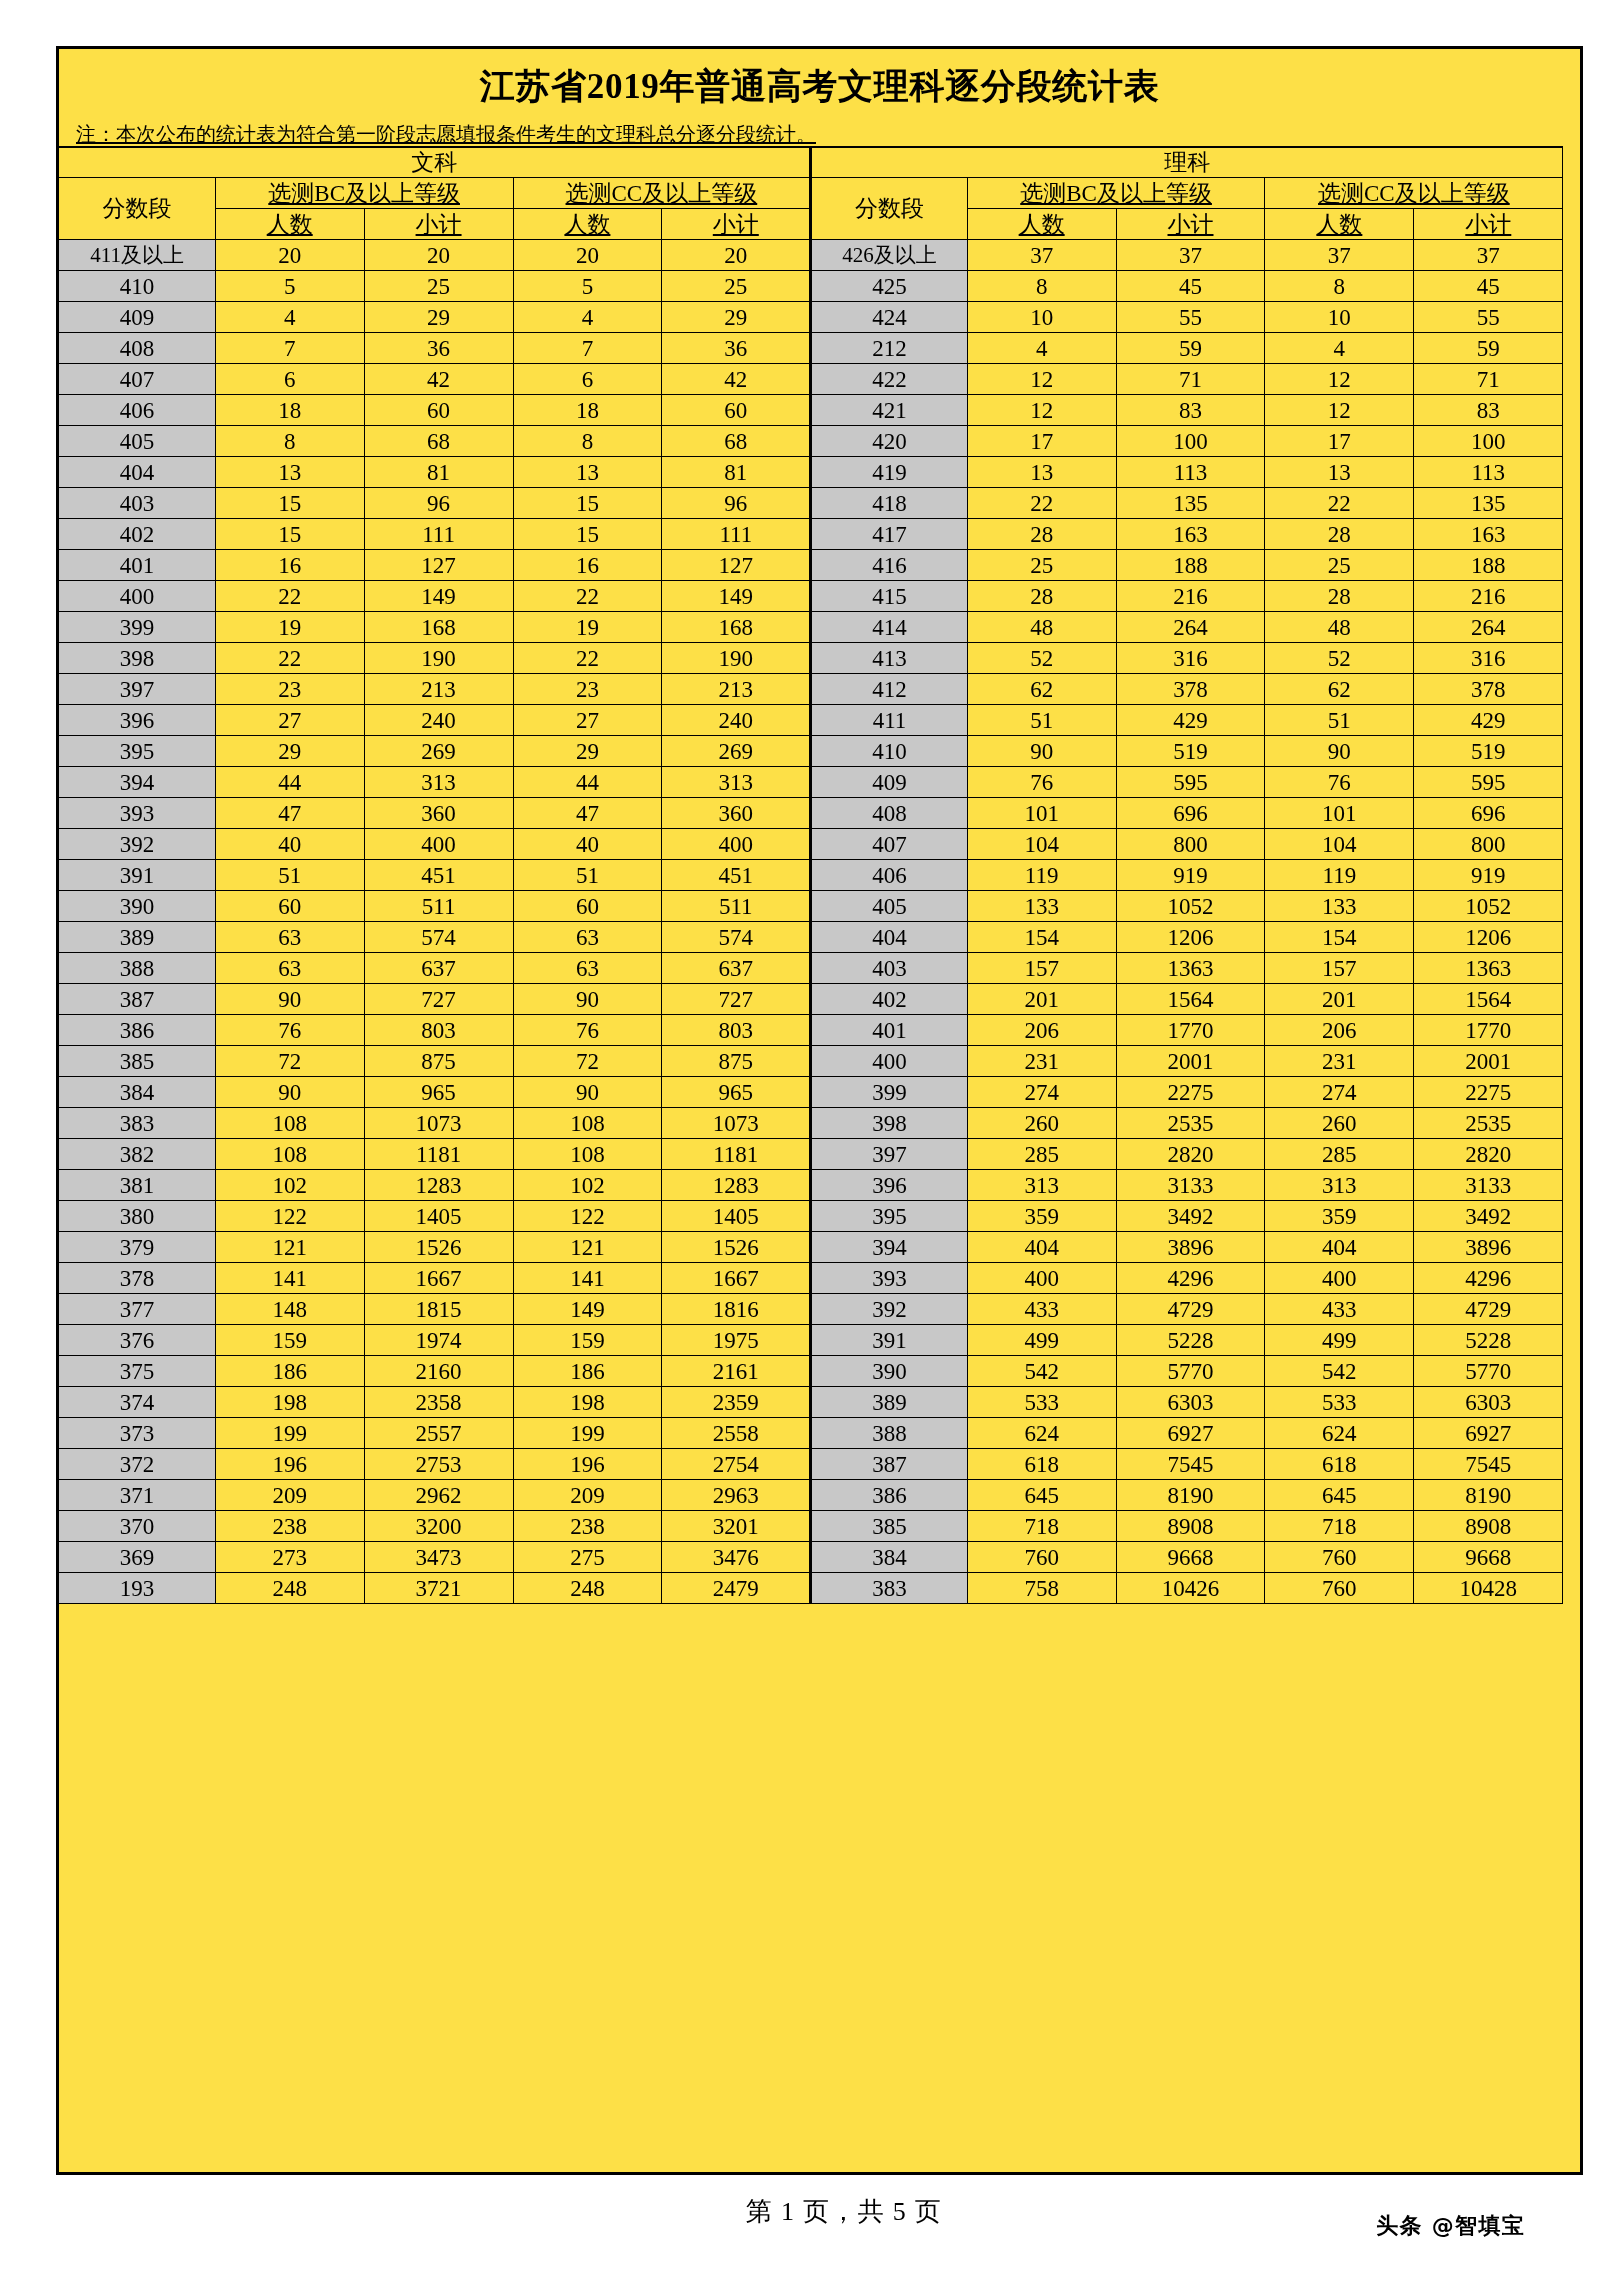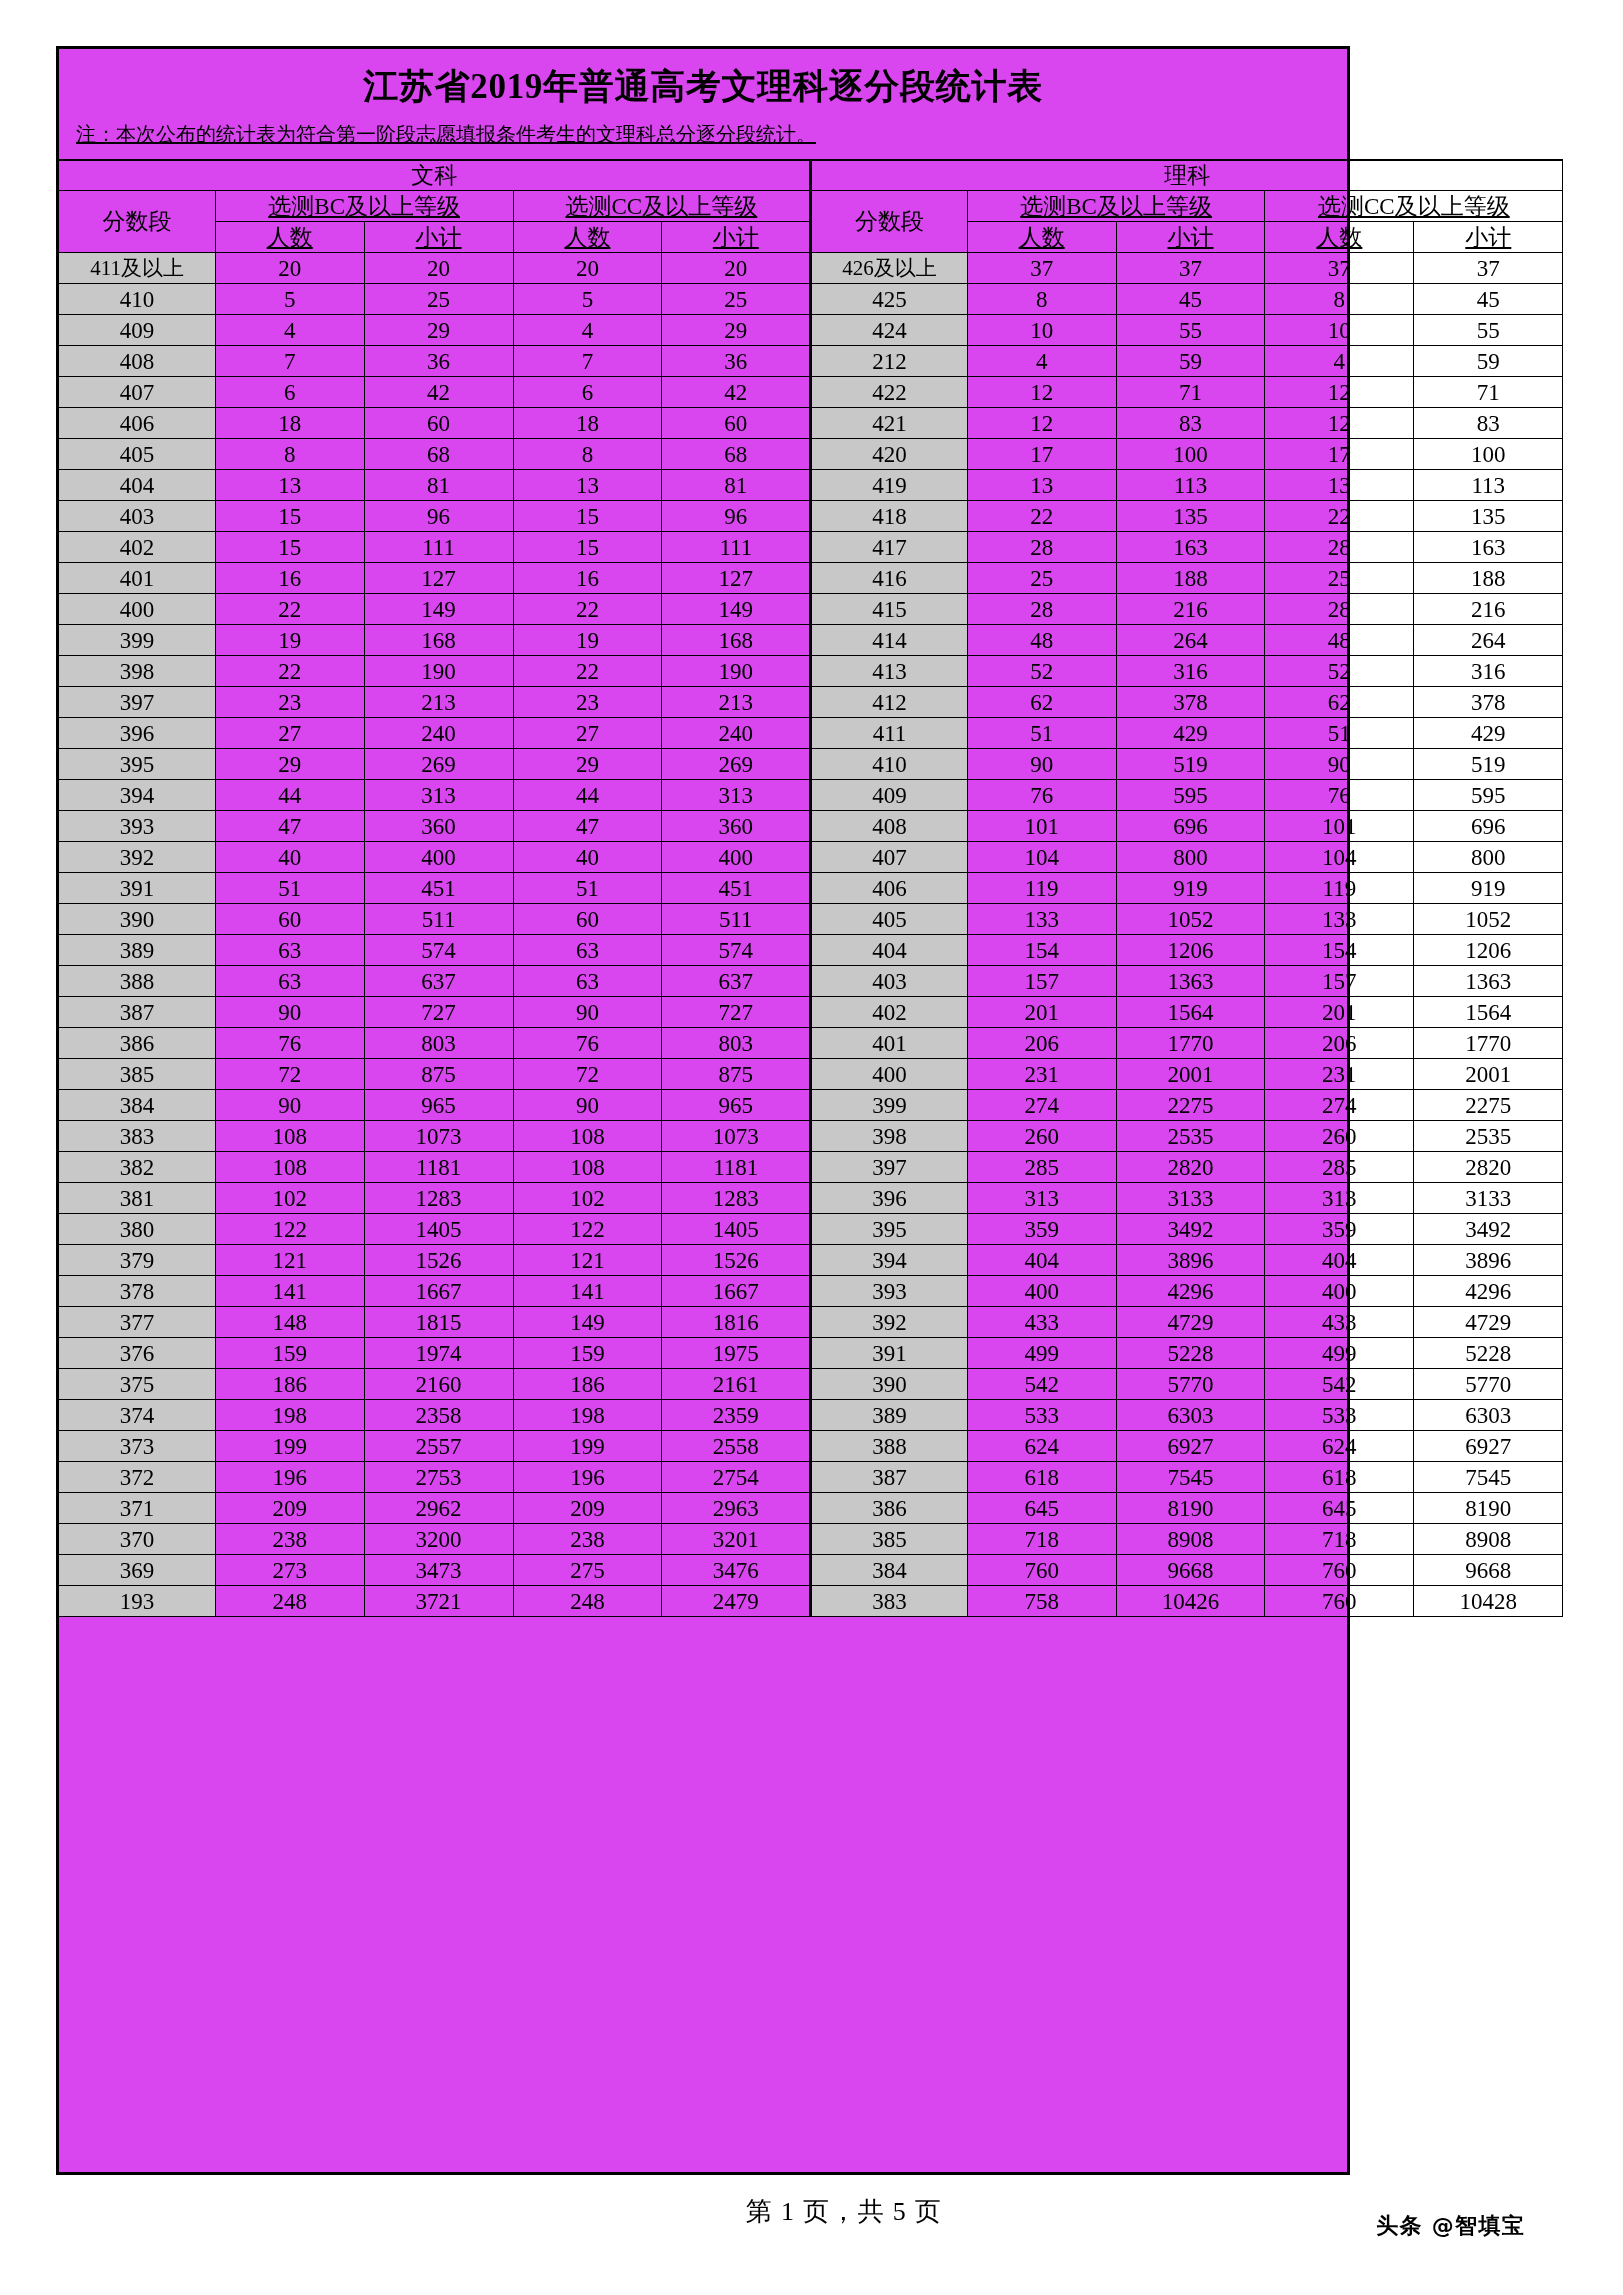--- a/index.html
+++ b/index.html
@@ -22,25 +22,25 @@
     width: 1623px;
     height: 2295px;
     box-sizing: border-box;
   }
 
   
   .doc-frame {
     position: absolute;
     left: 56px;
     top: 46px;
-    width: 1294px;
+    width: 1527px;
     height: 2129px;
     border: 3.3px solid #000;
     box-sizing: border-box;
-    background: #d946ef;
+    background: #fde047;
   }
 
   .title {
     text-align: center;
     font-size: 35px;
     font-weight: bold;
     letter-spacing: 0.7px;
     margin-top: 18.3px;
     line-height: 1.15;
     white-space: nowrap;
@@ -52,21 +52,20 @@
     line-height: 1.2;
     white-space: nowrap;
     text-decoration: underline;
   }
 
   
   table.grid {
     border-collapse: collapse;
     table-layout: fixed;
     width: 1505px;
-    margin-top: 13px;
     margin-left: -0.7px;
   }
   table.grid td, table.grid th {
     border: 1.3px solid #000;
     text-align: center;
     vertical-align: middle;
     font-weight: normal;
     padding: 0;
     font-size: 23px;
     line-height: 1;

